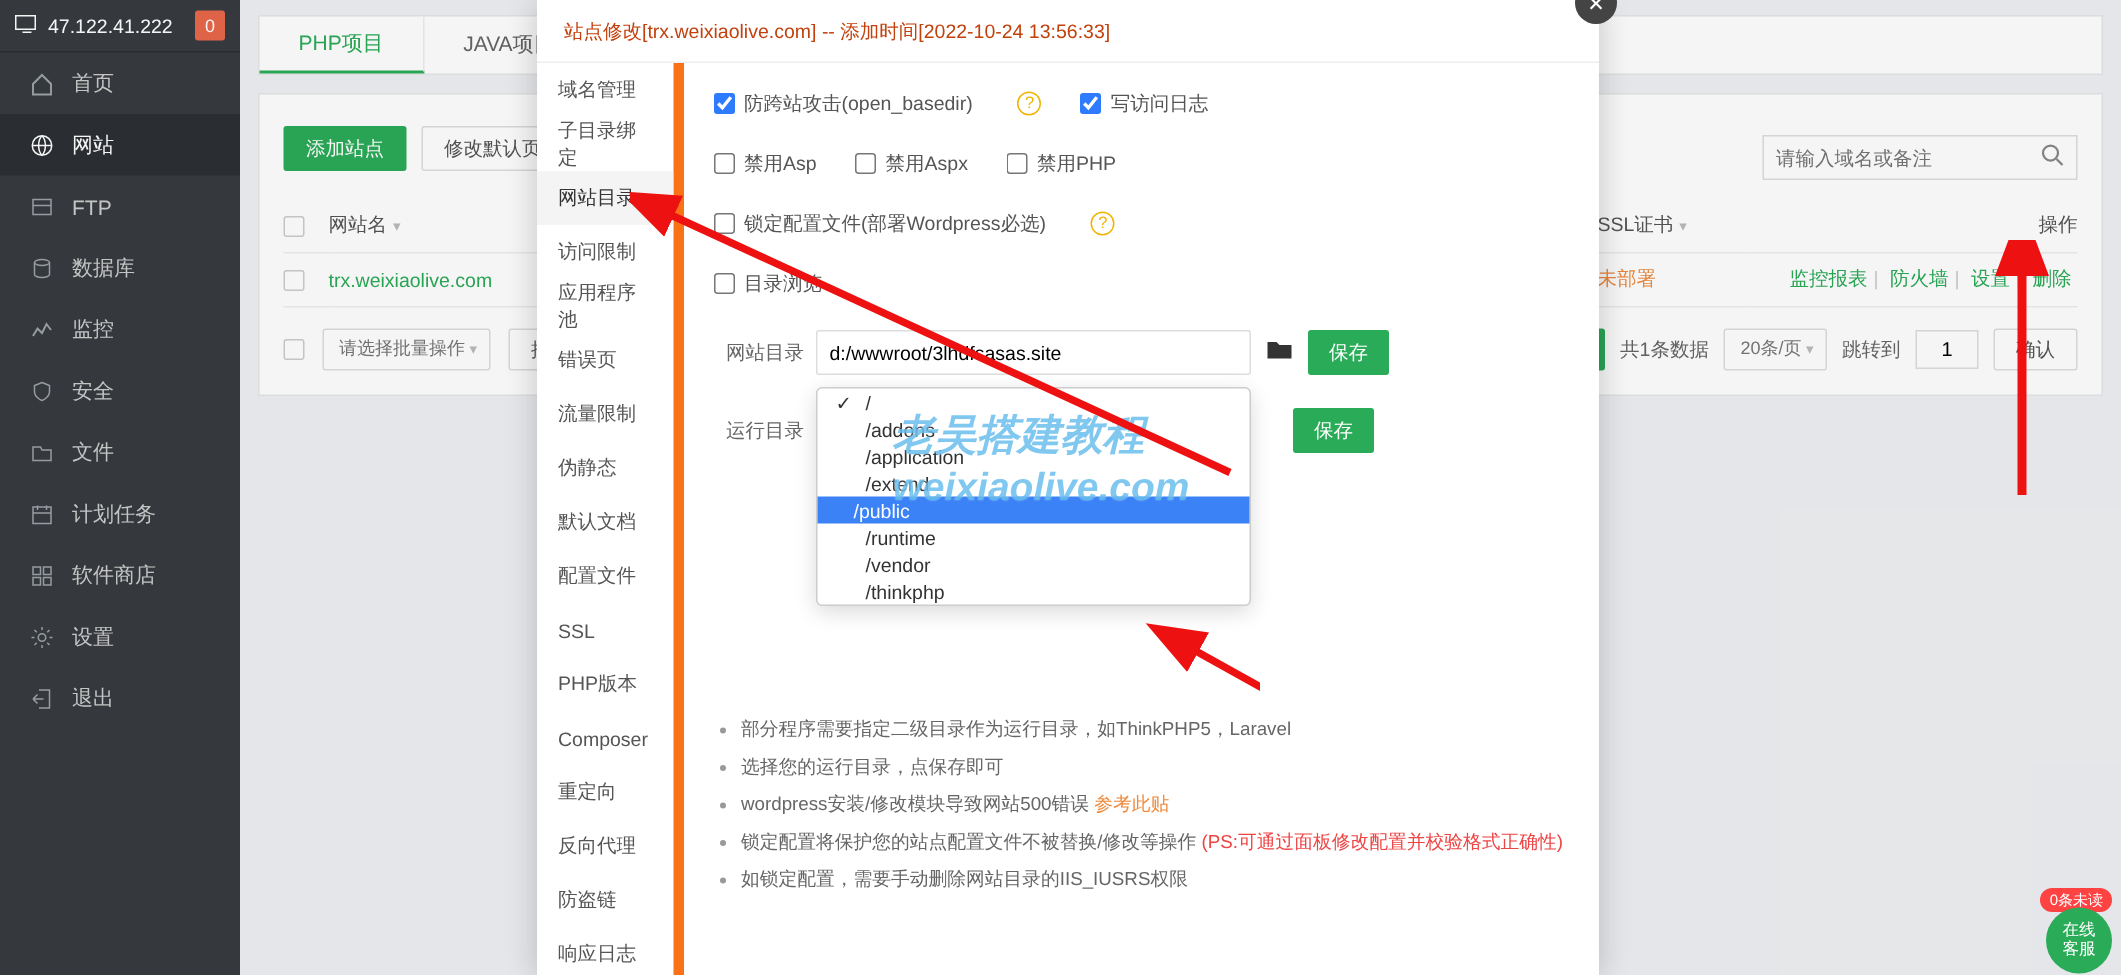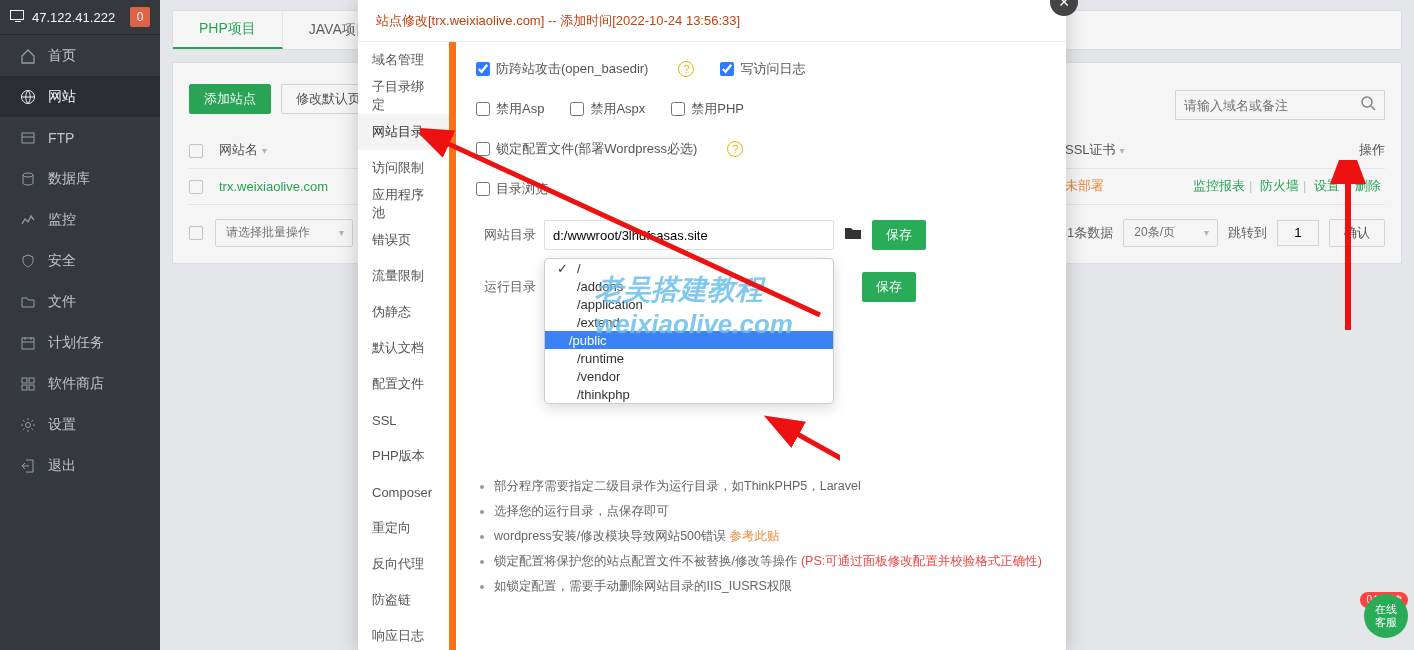--- a/index.html
+++ b/index.html
@@ -32,21 +32,21 @@
   .table { width: 100%; margin-top: 12px; border-collapse: collapse; }
   .table th, .table td { text-align: left; height: 36px; border-bottom: 1px solid #eee; font-size: 13px; color: #666; font-weight: normal; }
   .table th { color: #555; }
   .table .sort::after { content: "▾"; font-size: 10px; color: #bbb; margin-left: 4px; }
   .link-green { color: #2aab58; cursor: pointer; }
   .link-orange { color: #ef8a3d; }
   .ops a { color: #2aab58; margin: 0 4px; cursor: pointer; }
   .ops .sep { color: #ccc; }
 
   .batch-row { display: flex; align-items: center; gap: 12px; margin-top: 14px; }
-  .select-mock { height: 28px; border: 1px solid #ddd; border-radius: 2px; padding: 0 42px 0 10px; display: inline-flex; align-items: center; color: #777; position: relative; font-size: 12px; }
+  .select-mock { height: 28px; border: 1px solid #ddd; border-radius: 2px; padding: 0 16px 0 10px; display: inline-flex; align-items: center; color: #777; position: relative; font-size: 12px; }
   .select-mock::after { content: "▾"; position: absolute; right: 8px; color: #bbb; font-size: 10px; }
 
   .pager { margin-left: auto; display: flex; align-items: center; gap: 10px; color: #666; font-size: 13px; }
   .pager .pg1 { background: #2aab58; color: #fff; border: 1px solid #2aab58; height: 28px; width: 28px; display: flex; align-items: center; justify-content: center; border-radius: 2px; }
   .num-input { width: 42px; height: 26px; border: 1px solid #ddd; text-align: center; }
 
   
   .modal-mask { position: absolute; inset: 0; background: rgba(0,0,0,0.04); }
   .modal { position: absolute; left: 358px; top: 0; width: 708px; height: 650px; background: #fff; box-shadow: 0 2px 20px rgba(0,0,0,0.2); }
   .modal-close { position: absolute; right: -12px; top: -12px; width: 28px; height: 28px; border-radius: 50%; background: #444; color: #fff; display: flex; align-items: center; justify-content: center; cursor: pointer; font-size: 14px; }
@@ -76,21 +76,21 @@
   .notes .red { color: #e44; }
 
   
   .watermark { position: absolute; pointer-events: none; color: rgba(60,170,230,0.65); font-weight: 700; font-style: italic; font-size: 26px; line-height: 1.3; text-shadow: 0 0 1px rgba(255,255,255,0.6); }
   .watermark .l1 { font-size: 28px; }
 
   
   .arrow-svg { position: absolute; pointer-events: none; }
 
   
-  .support-btn { position: absolute; right: 6px; bottom: 12px; width: 44px; height: 44px; border-radius: 50%; background: #2aab58; color: #fff; display: flex; align-items: center; justify-content: center; font-size: 11px; text-align: center; line-height: 1.2; }
+  .support-btn { position: absolute; right: 6px; bottom: 1px; width: 44px; height: 44px; border-radius: 50%; background: #2aab58; color: #fff; display: flex; align-items: center; justify-content: center; font-size: 11px; text-align: center; line-height: 1.2; }
   .support-tag { position: absolute; right: 6px; bottom: 42px; background: #ff4242; color: #fff; font-size: 10px; padding: 1px 6px; border-radius: 8px; }
 
   .chkbox { width: 14px; height: 14px; border: 1px solid #ccc; display: inline-block; border-radius: 2px; vertical-align: middle; }
 </style>
 </head>
 <body>
 
 <div class="sidebar">
   <div class="sidebar-top">
     <span>

